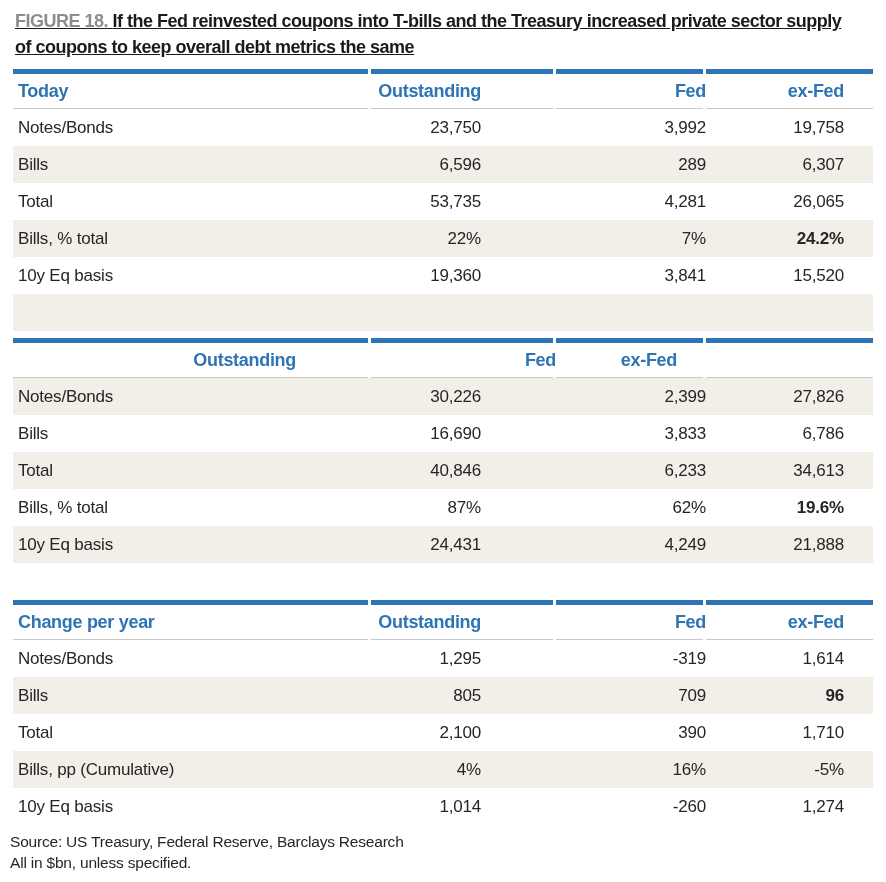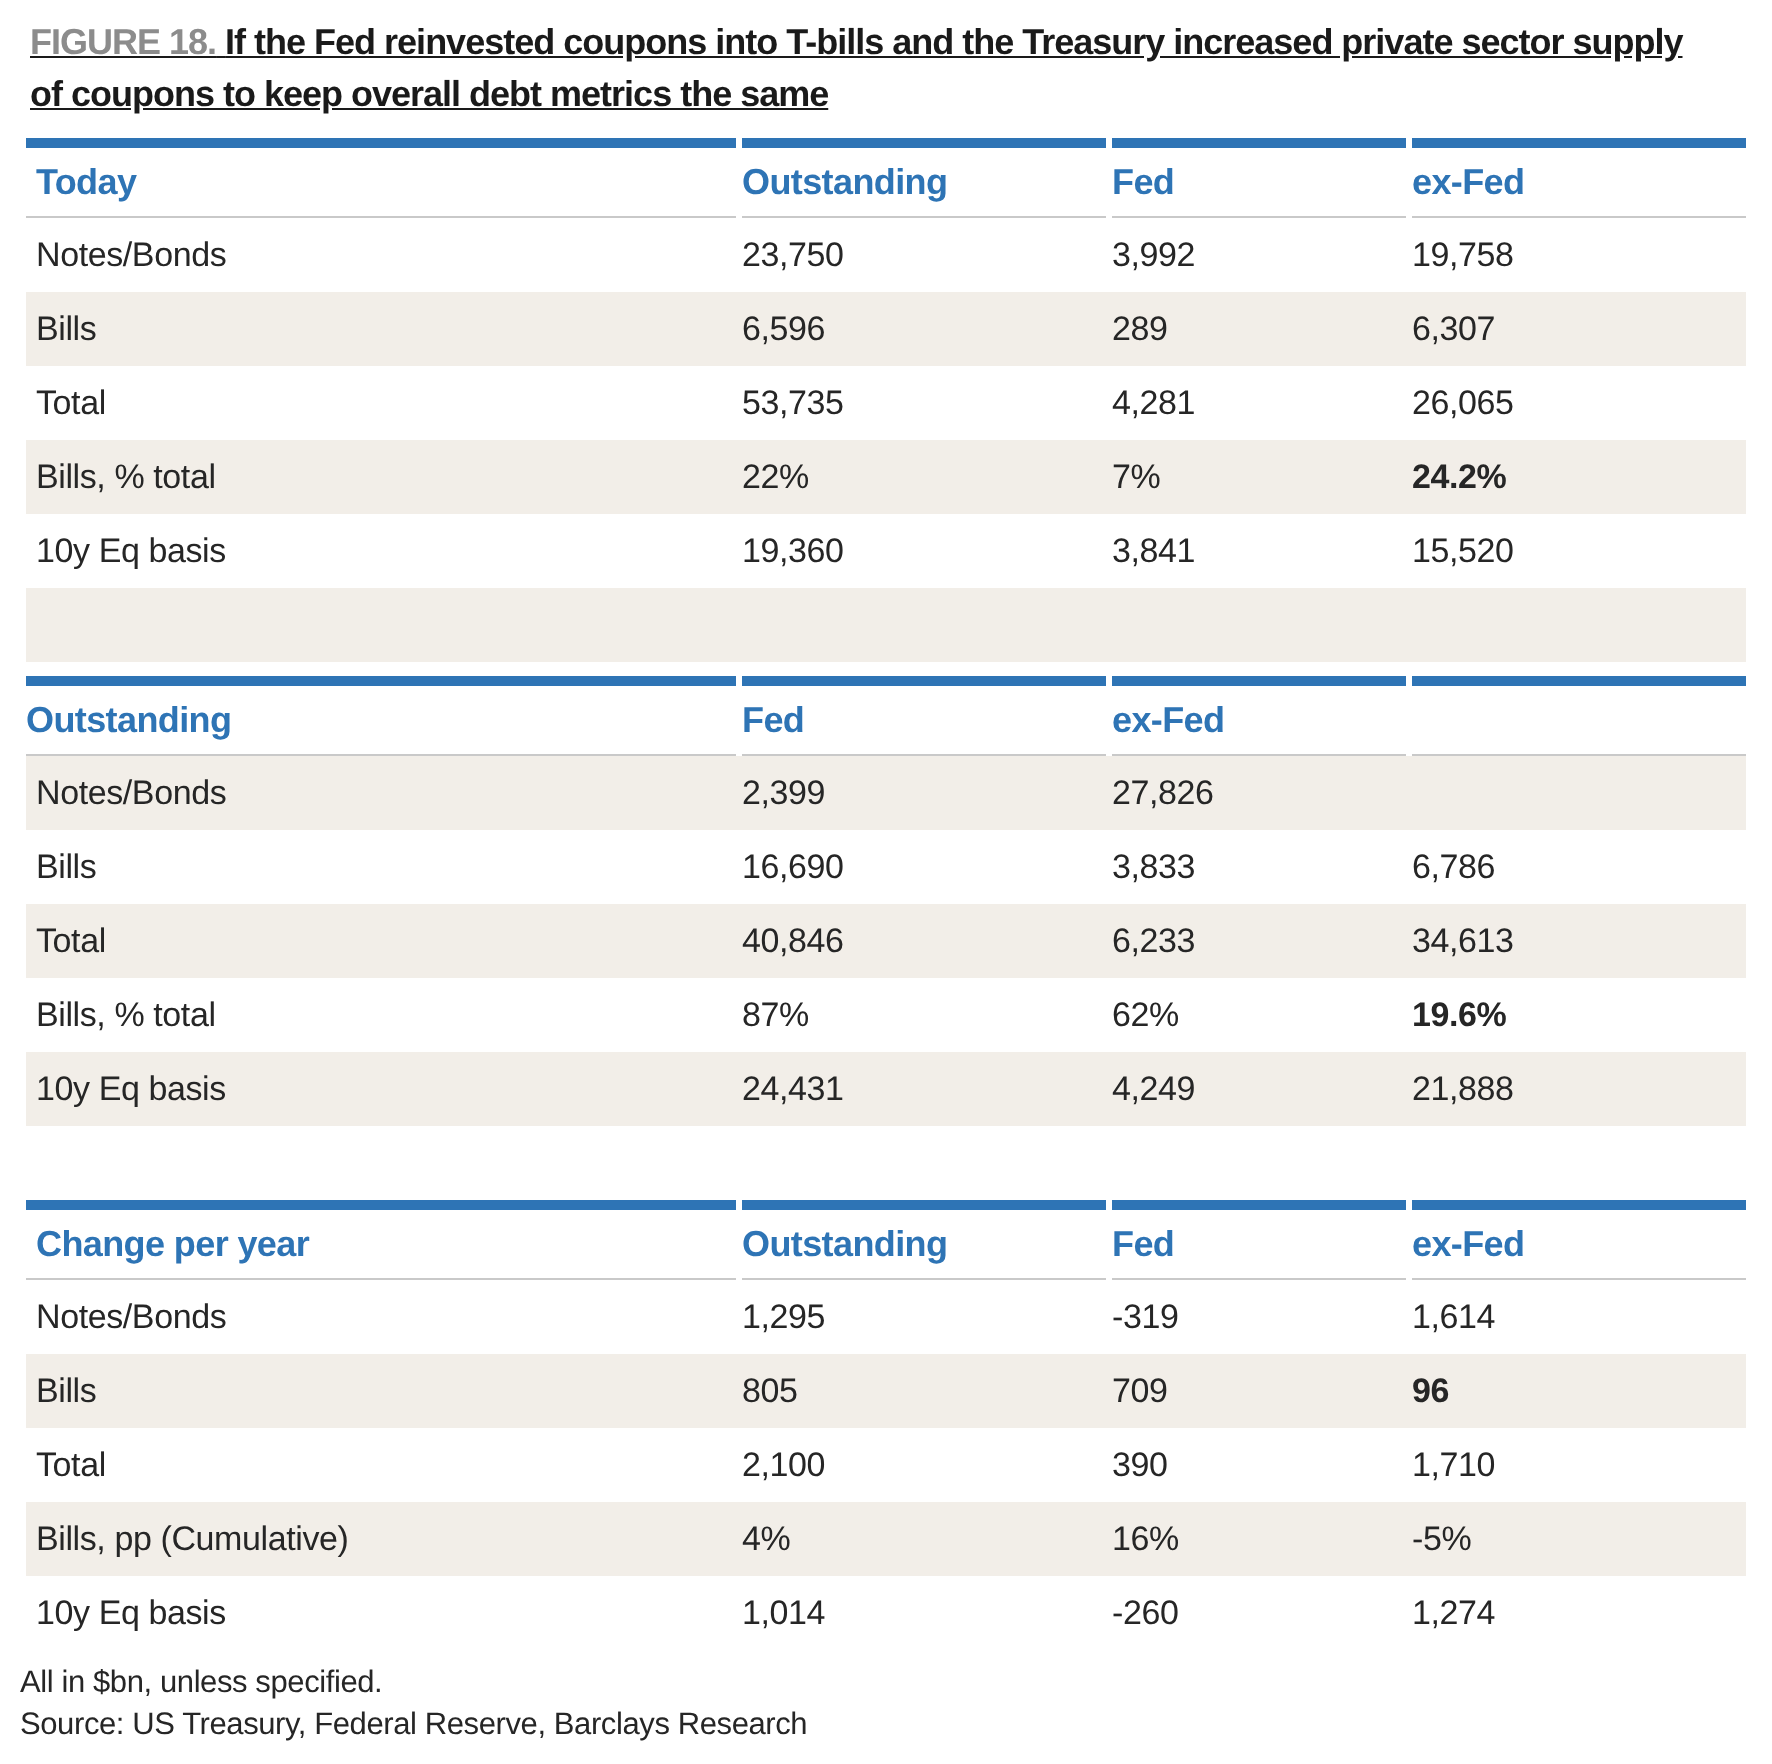--- a/index.html
+++ b/index.html
@@ -44,21 +44,21 @@
   .row{
     display:grid;grid-template-columns:358px 185px 150px 167px;
     height:37px;align-items:center;
   }
   .row.header-row{height:34px;}
   .row.shaded{background:var(--shaded-row);}
   .row.empty-row{height:37px;}
 
   .cell{font-size:17px;letter-spacing:-0.2px;color:var(--text-dark);}
   .label-cell{text-align:left;padding-left:5px;}
-  .num-cell{text-align:left;}
+  .num-cell{text-align:right;}
   .cell.c1{padding-right:75px;}
   .cell.c3{padding-right:29px;}
   .cell.bold{font-weight:bold;}
 
   .header-row .cell{
     color:var(--accent-blue);font-weight:bold;font-size:18px;letter-spacing:-0.3px;
   }
 
   
   .footnotes{margin-left:10px;margin-top:2px;font-size:15.5px;line-height:21px;color:var(--text-dark);letter-spacing:-0.2px;}
@@ -139,20 +139,21 @@
           <span class="cell num-cell c3">ex-Fed</span>
         </div>
         <div class="rule sep-rule">
           <span></span>
           <span></span>
           <span></span>
           <span></span>
         </div>
         <div class="row shaded">
           <span class="cell label-cell">Notes/Bonds</span>
+          <span class="cell num-cell c1">30,226</span>
           <span class="cell num-cell c2">2,399</span>
           <span class="cell num-cell c3">27,826</span>
         </div>
         <div class="row">
           <span class="cell label-cell">Bills</span>
           <span class="cell num-cell c1">16,690</span>
           <span class="cell num-cell c2">3,833</span>
           <span class="cell num-cell c3">6,786</span>
         </div>
         <div class="row shaded">
@@ -220,17 +221,17 @@
         <div class="row">
           <span class="cell label-cell">10y Eq basis</span>
           <span class="cell num-cell c1">1,014</span>
           <span class="cell num-cell c2">-260</span>
           <span class="cell num-cell c3">1,274</span>
         </div>
       </div>
     </div>
 
   <div class="footnotes">
+    <div>Source: US Treasury, Federal Reserve, Barclays Research</div>
     <div>All in $bn, unless specified.</div>
-    <div>Source: US Treasury, Federal Reserve, Barclays Research</div>
   </div>
 
 </div>
 
 </body></html>

